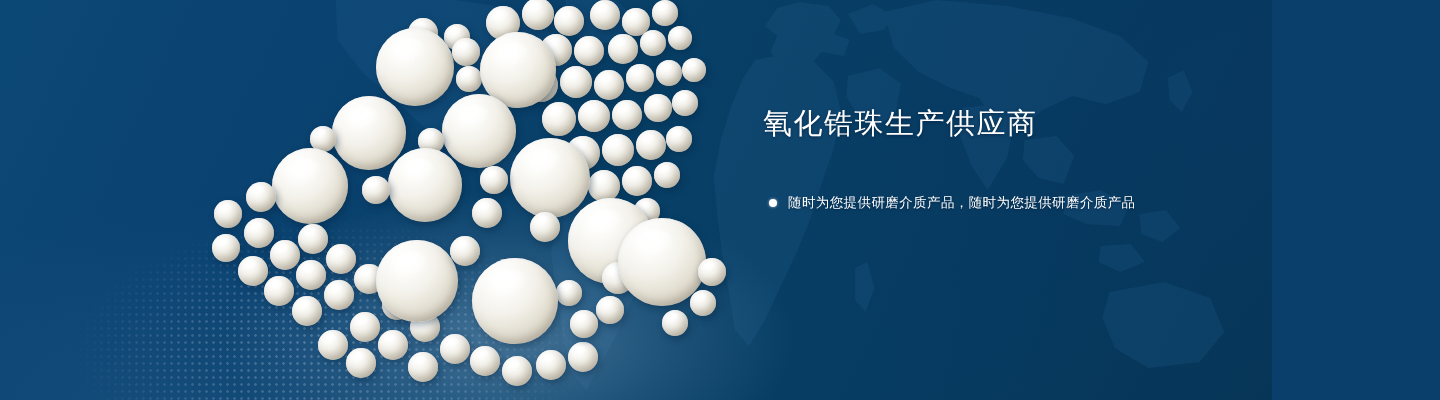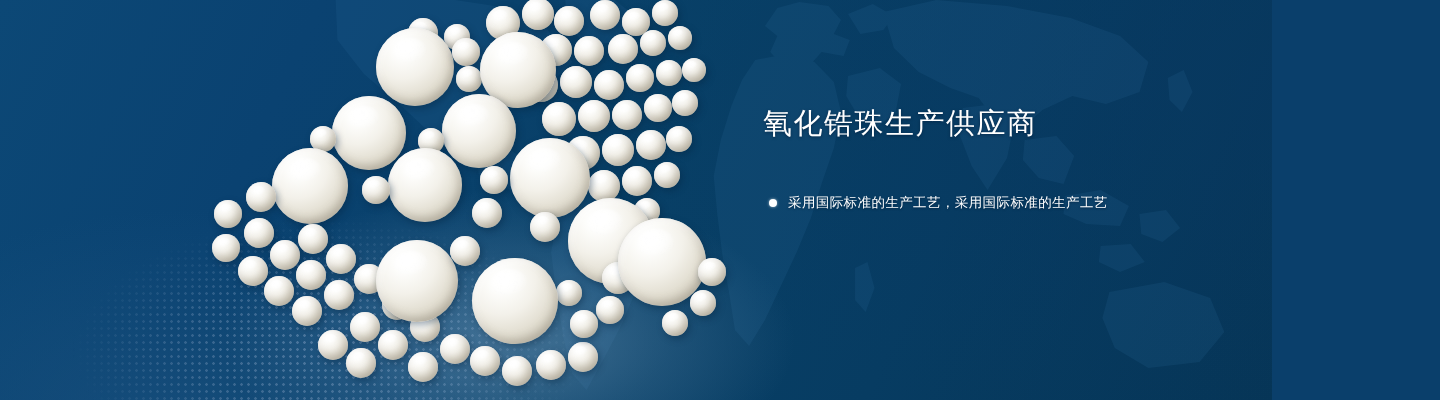--- a/index.html
+++ b/index.html
@@ -258,18 +258,18 @@
     <div class="bead sm" style="left:540px;top:300px;width:26px;height:26px;"></div>
     <div class="bead sm" style="left:512px;top:320px;width:26px;height:26px;"></div>
   </div>
 
   <div class="content">
     <h1 class="headline">氧化锆珠生产供应商</h1>
 
     <ul class="bullets">
       <li>
         <span class="dot"></span>
-        <span>采用国际标准的生产工艺，采用国际标准的生产工艺</span>
+        <span>随时为您提供研磨介质产品，随时为您提供研磨介质产品</span>
       </li>
     </ul>
   </div>
 
 </div>
 
 </body></html>

